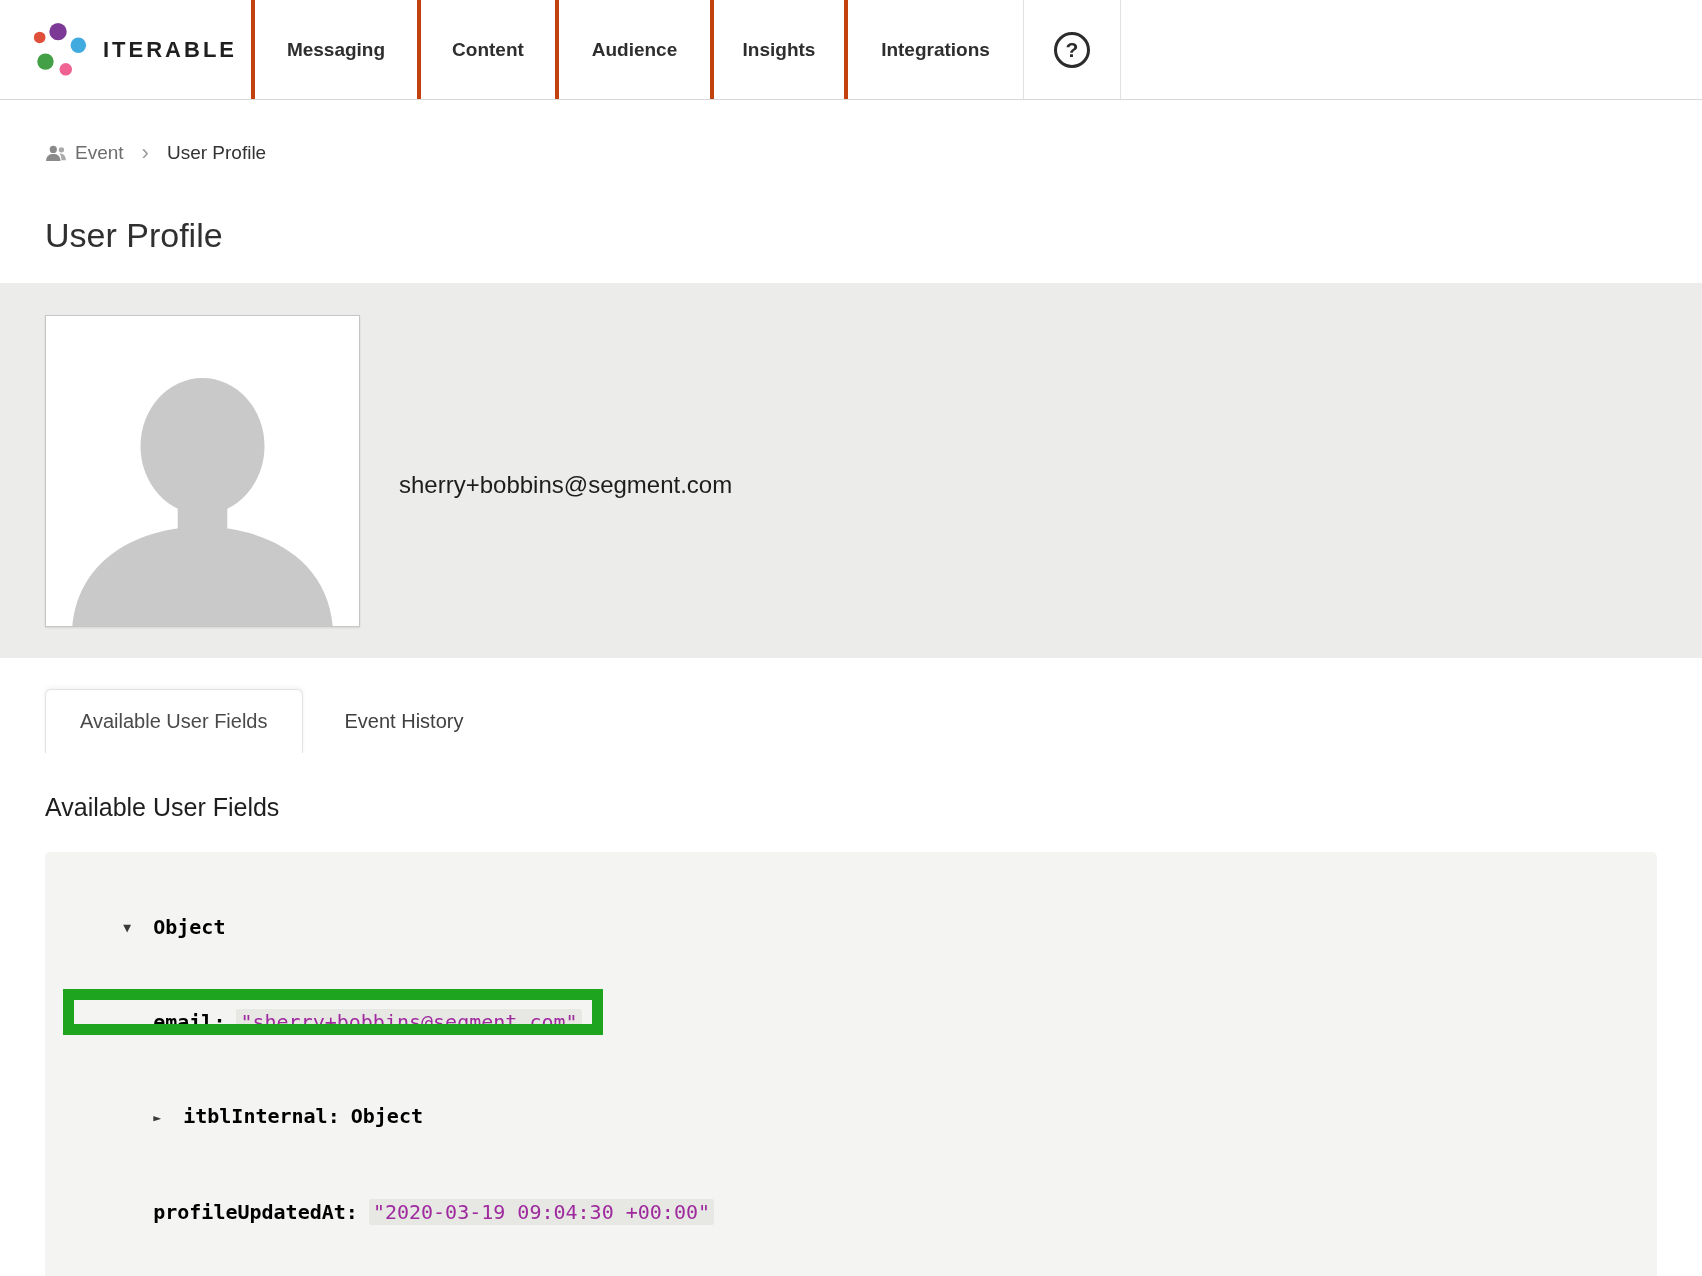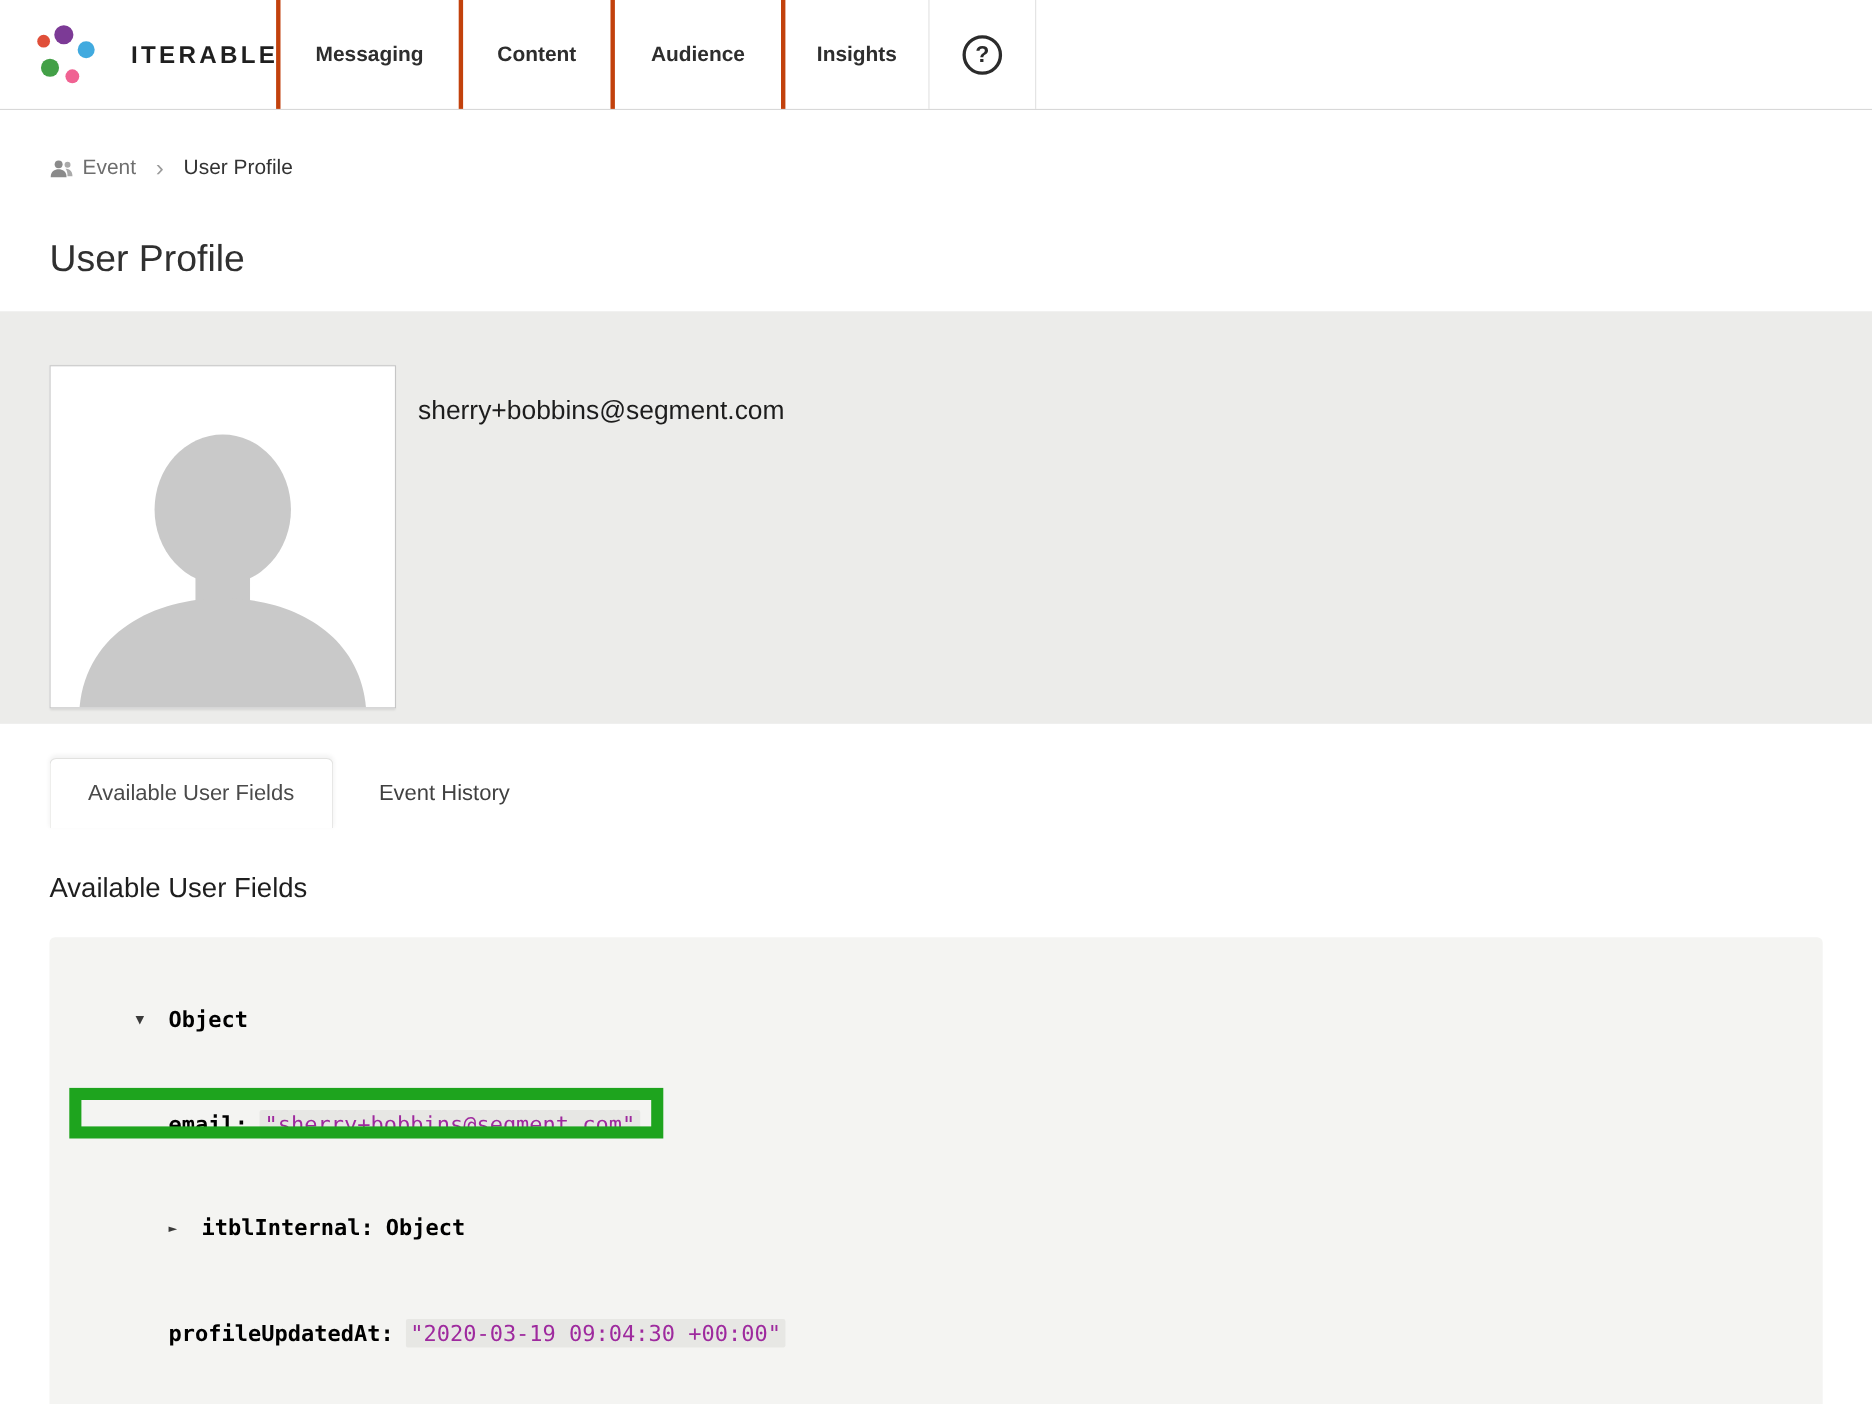--- a/index.html
+++ b/index.html
@@ -16,21 +16,21 @@
   .topnav {
     display:flex; align-items:stretch;
     height:100px; background:#fff;
     border-bottom:1px solid #d8d8d8;
   }
   .brand {
     display:flex; align-items:center; gap:15px;
     padding:0 30px; width:251px; flex:0 0 auto;
   }
   .brand-name {
-    font-weight:700; font-size:22px; letter-spacing:3px; color:#1f1f1f;margin-left:16px;
+    font-weight:700; font-size:22px; letter-spacing:3px; color:#1f1f1f;
   }
   .nav-item {
     display:flex; align-items:center; justify-content:center;
     border-left:4px solid #c2410c;
     font-weight:700; font-size:19px; color:#2e2e2e;
     cursor:pointer;
   }
   .nav-item.messaging { width:166px; }
   .nav-item.content { width:138px; }
   .nav-item.audience { width:155px; }
@@ -65,22 +65,22 @@
   .page-title {
     font-size:34px; font-weight:500; color:#303030;
     padding:52px 45px 0 45px;
     margin:0 0 28px 0;
   }
 
   
   .hero {
     background:#ececea;
     height:375px;
-    padding:49px 45px;
-    display:flex; align-items:flex-start; gap:20px;
+    padding:34px 45px;
+    display:flex; align-items:center; gap:39px;
   }
   .avatar-box {
     width:315px; height:312px;
     background:#fff;
     border:1px solid #c6c6c6;
     box-shadow:0 1px 2px rgba(0,0,0,0.10);
     overflow:hidden;
     display:flex; align-items:flex-end; justify-content:center;
     flex:0 0 auto;
   }
@@ -178,20 +178,23 @@
     <span>Messaging</span>
   </div>
   <div class="nav-item content">
     <span>Content</span>
   </div>
   <div class="nav-item audience">
     <span>Audience</span>
   </div>
   <div class="nav-item insights">
     <span>Insights</span>
+  </div>
+  <div class="nav-item integrations">
+    <span>Integrations</span>
   </div>
   <div class="nav-help">
     <span class="help-circle">?</span>
   </div>
 </div>
 
 <div class="breadcrumb">
   <span class="crumb-users">
     <span style="display:inline-flex;">
       <svg width="22" height="18" viewBox="0 0 24 20" fill="#8a8a8a">

